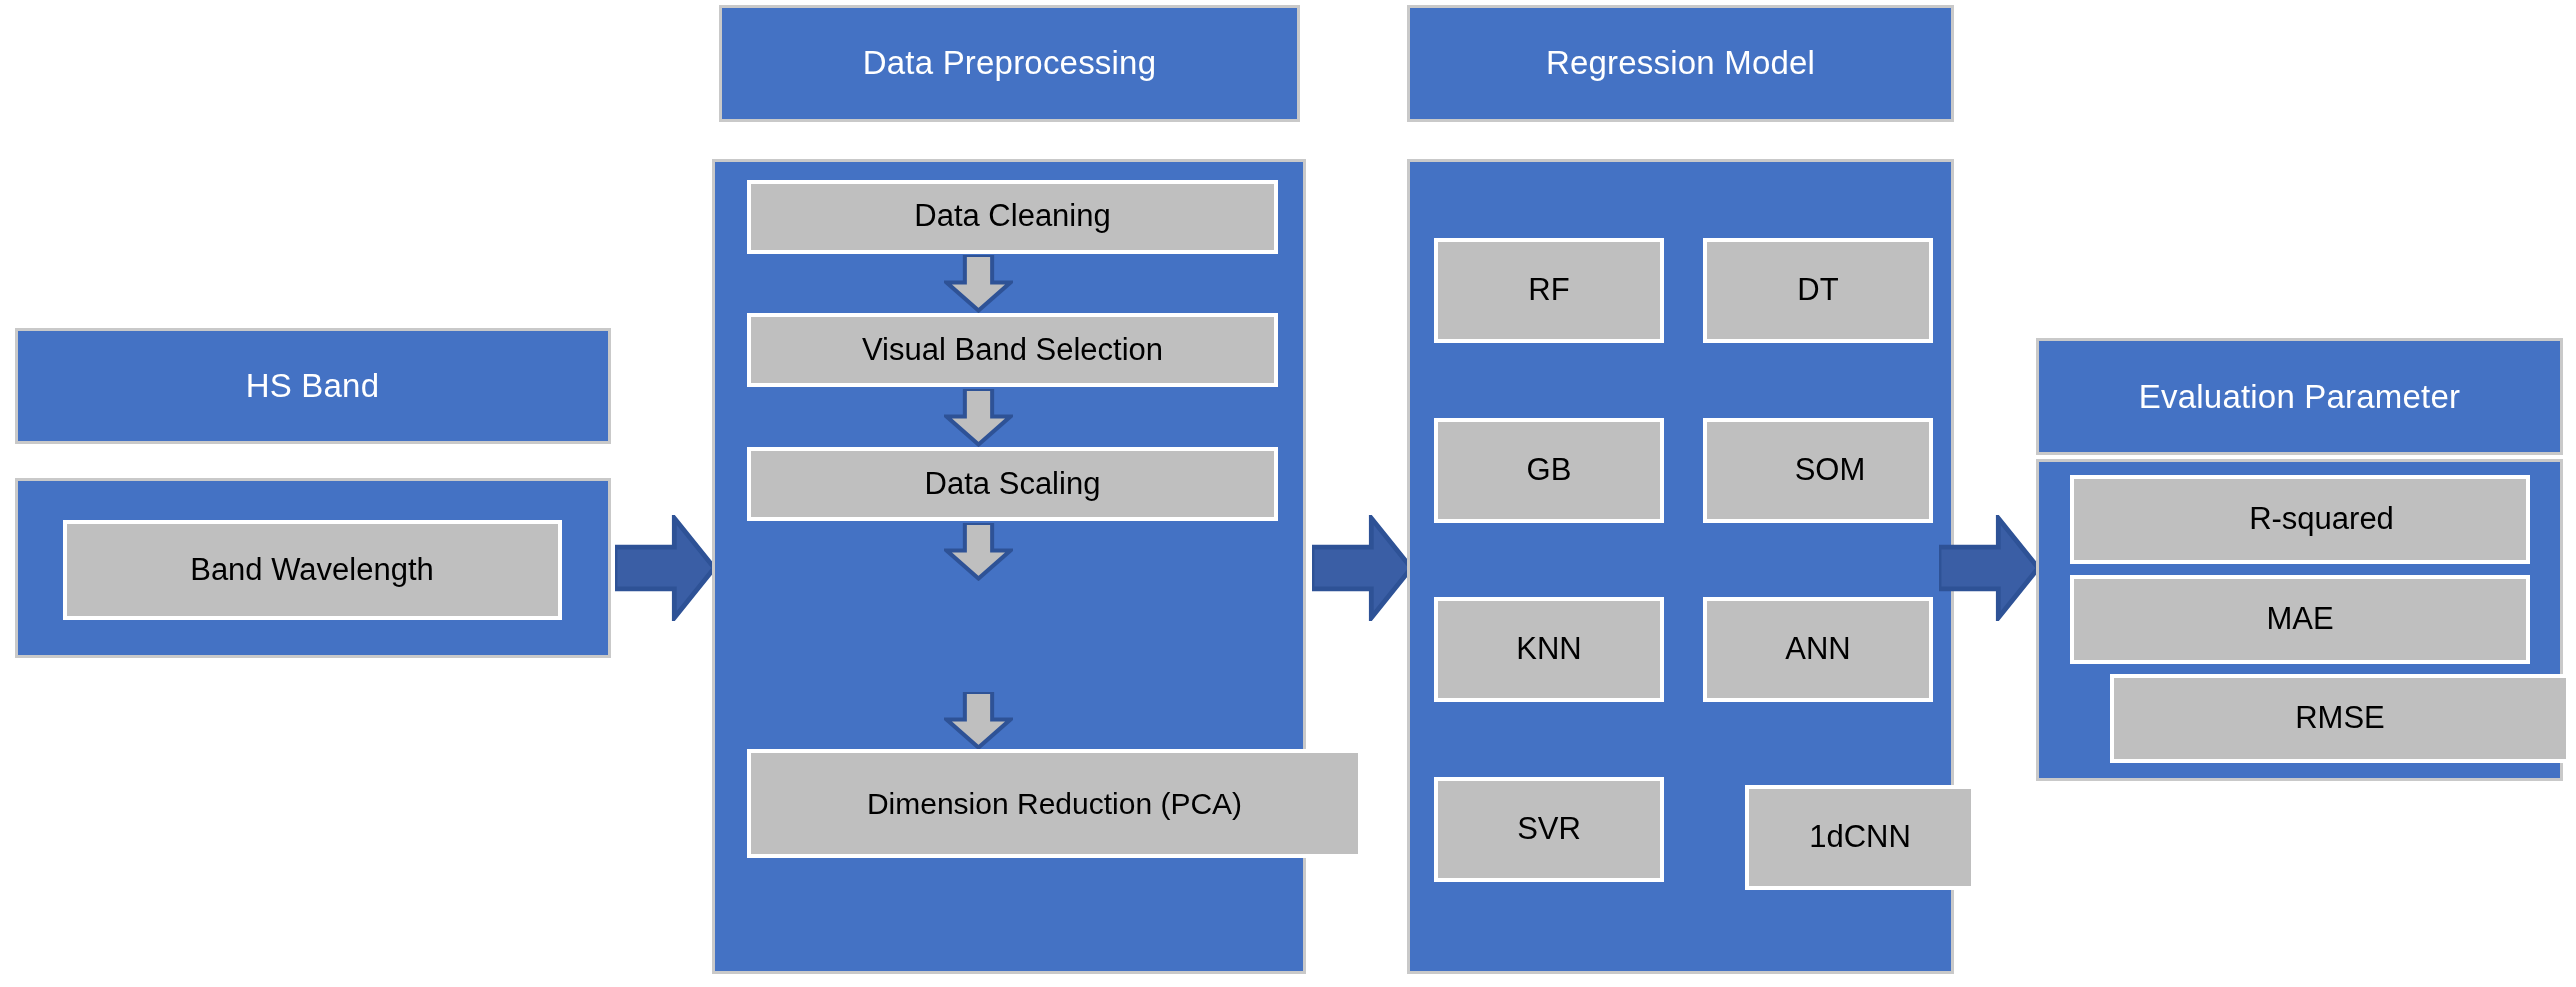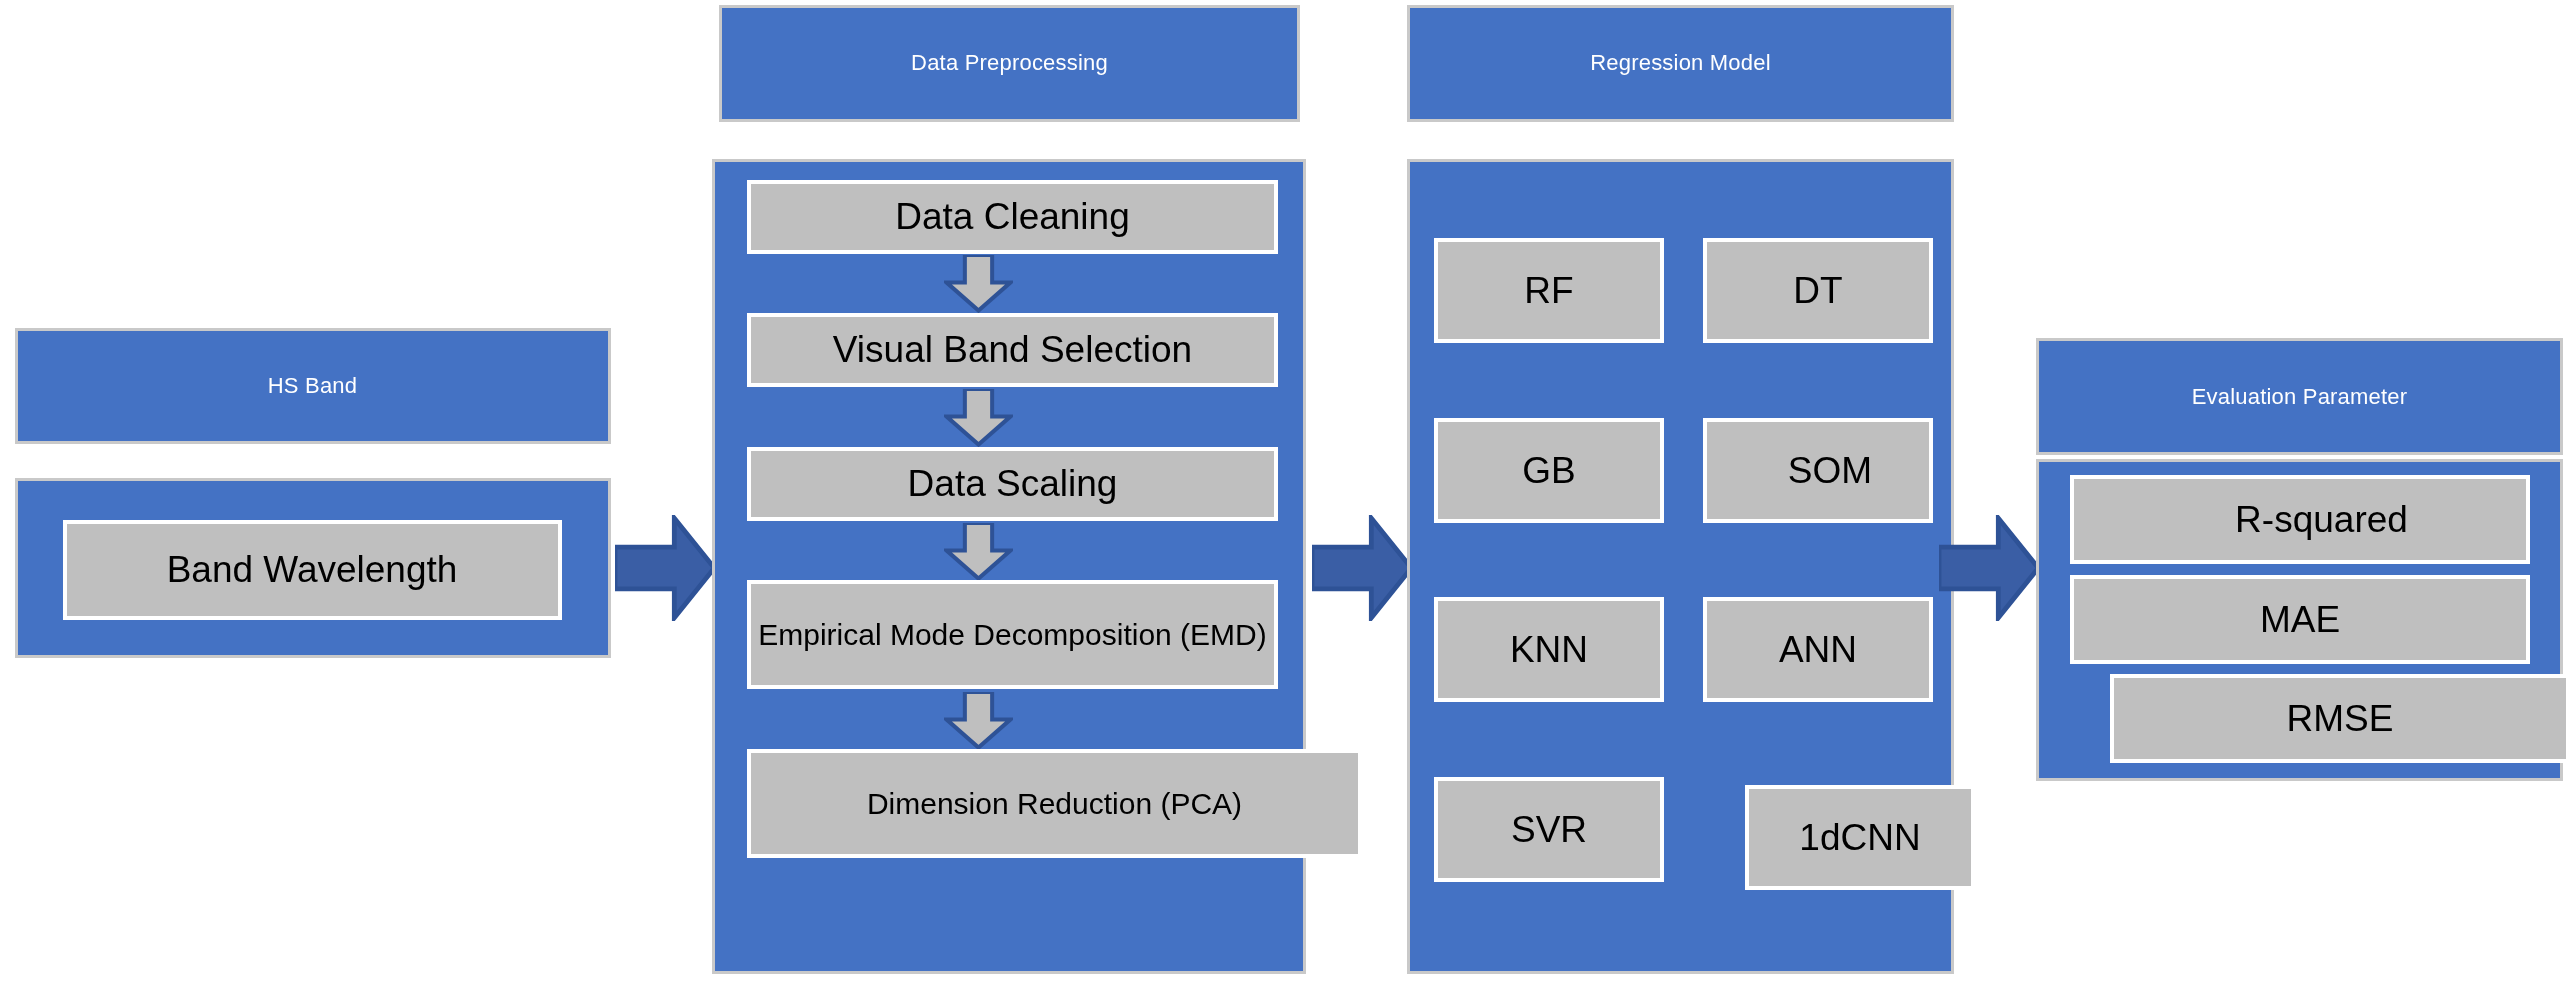--- a/index.html
+++ b/index.html
@@ -22,36 +22,36 @@
   .blue-panel {
     background: #4472C4;
     border: 3.2px solid #C9C9C9;
   }
 
   .header-bar {
     display: flex;
     align-items: center;
     justify-content: center;
     color: #ffffff;
-    font-size: 22px;
+    font-size: 33px;
     font-weight: 400;
     letter-spacing: 0.2px;
     white-space: nowrap;
   }
 
   
   .grey-box {
     background: #BFBFBF;
     border: 4.8px solid #FFFFFF;
     display: flex;
     align-items: center;
     justify-content: center;
     text-align: center;
     color: #000000;
-    font-size: 37px;
+    font-size: 31px;
     line-height: 1.12;
     box-sizing: border-box;
   }
 
   .grey-box.two-line { font-size: 30px; }
 
   
   .down-arrow {
     position: absolute;
     width: 69px;
@@ -110,23 +110,20 @@
   <div class="abs grey-box" style="left:32px; top:285px; width:531px; height:74px;">
     <span>Data Scaling</span>
   </div>
 
   <div class="down-arrow" style="left:229px; top:361px; width:69px; height:58px;">
     <svg viewBox="0 0 86 72" preserveAspectRatio="none" aria-hidden="true">
       <polygon points="26,0 60,0 60,34 83,34 43,69 3,34 26,34" fill="#BFBFBF" stroke="#2E5296" stroke-width="5" stroke-linejoin="miter"></polygon>
     </svg>
   </div>
 
-  <div class="abs grey-box two-line" style="left:32px; top:418px; width:531px; height:109px;">
-    <span>Empirical Mode Decomposition (EMD)</span>
-  </div>
 
   <div class="down-arrow" style="left:229px; top:530px; width:69px; height:58px;">
     <svg viewBox="0 0 86 72" preserveAspectRatio="none" aria-hidden="true">
       <polygon points="26,0 60,0 60,34 83,34 43,69 3,34 26,34" fill="#BFBFBF" stroke="#2E5296" stroke-width="5" stroke-linejoin="miter"></polygon>
     </svg>
   </div>
 
   <div class="abs grey-box two-line" style="left:32px; top:587px; width:615px; height:109px;">
     <span>Dimension Reduction (PCA)</span>
   </div>

